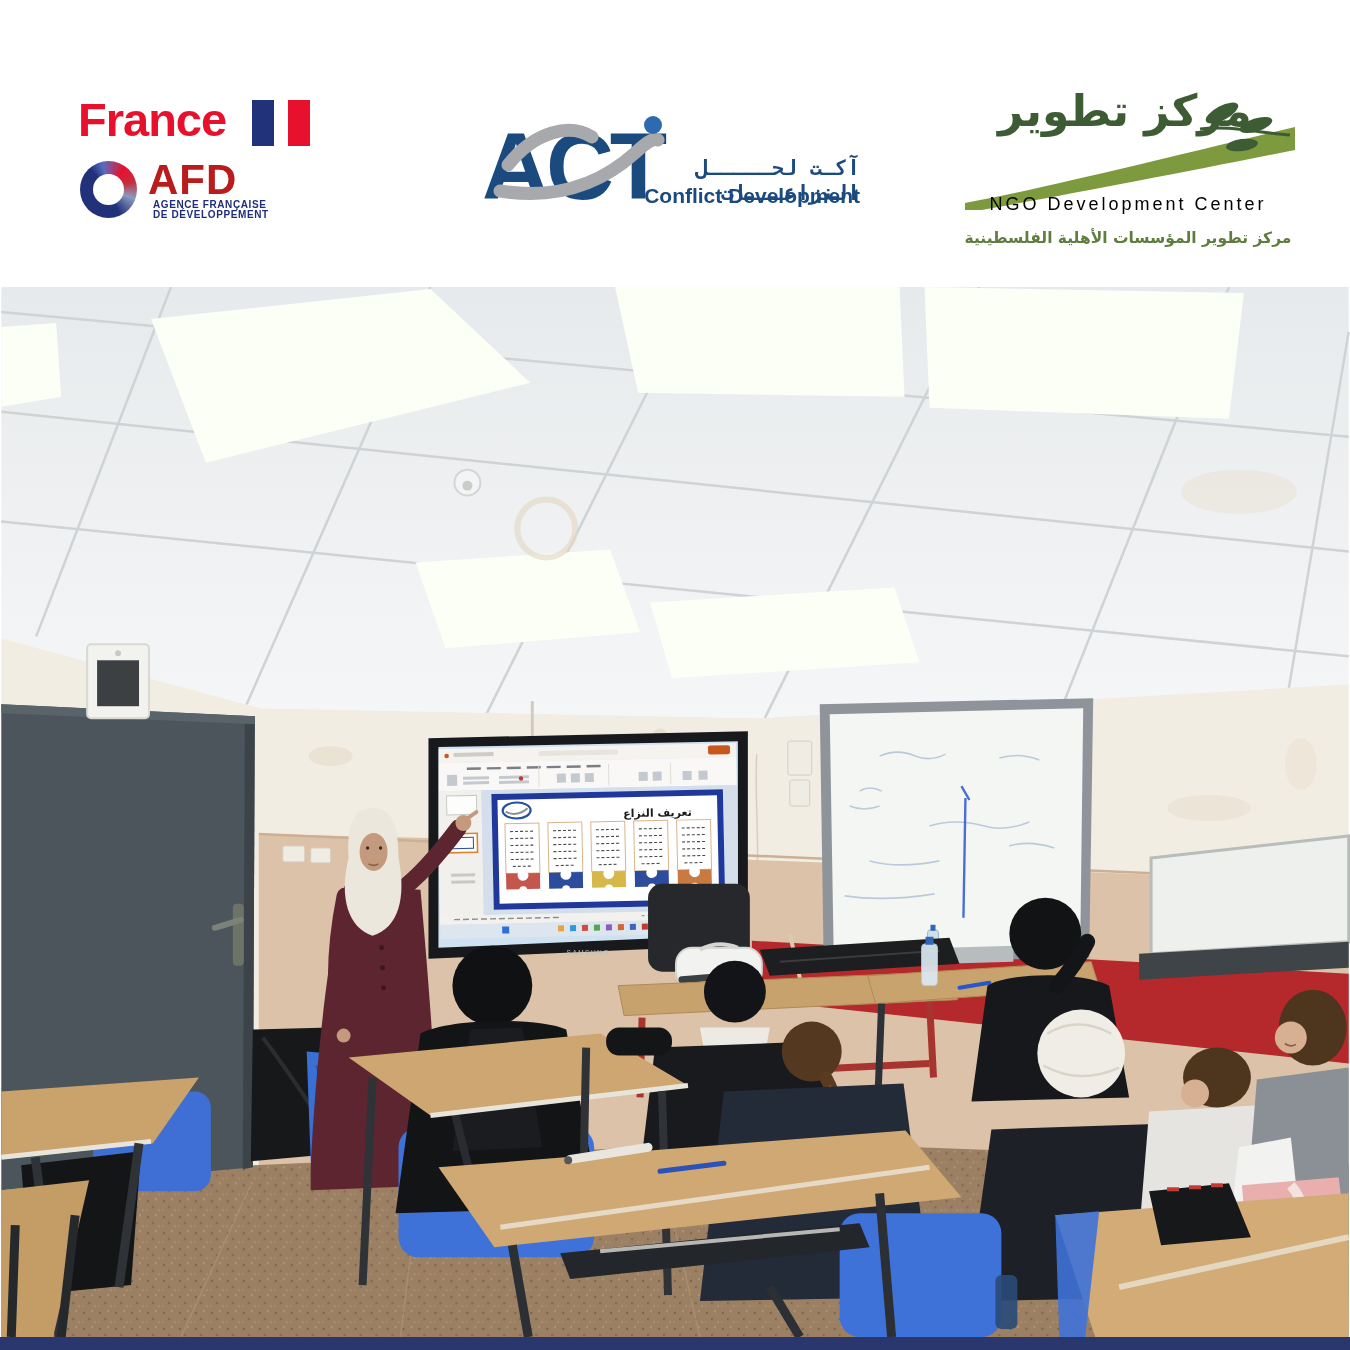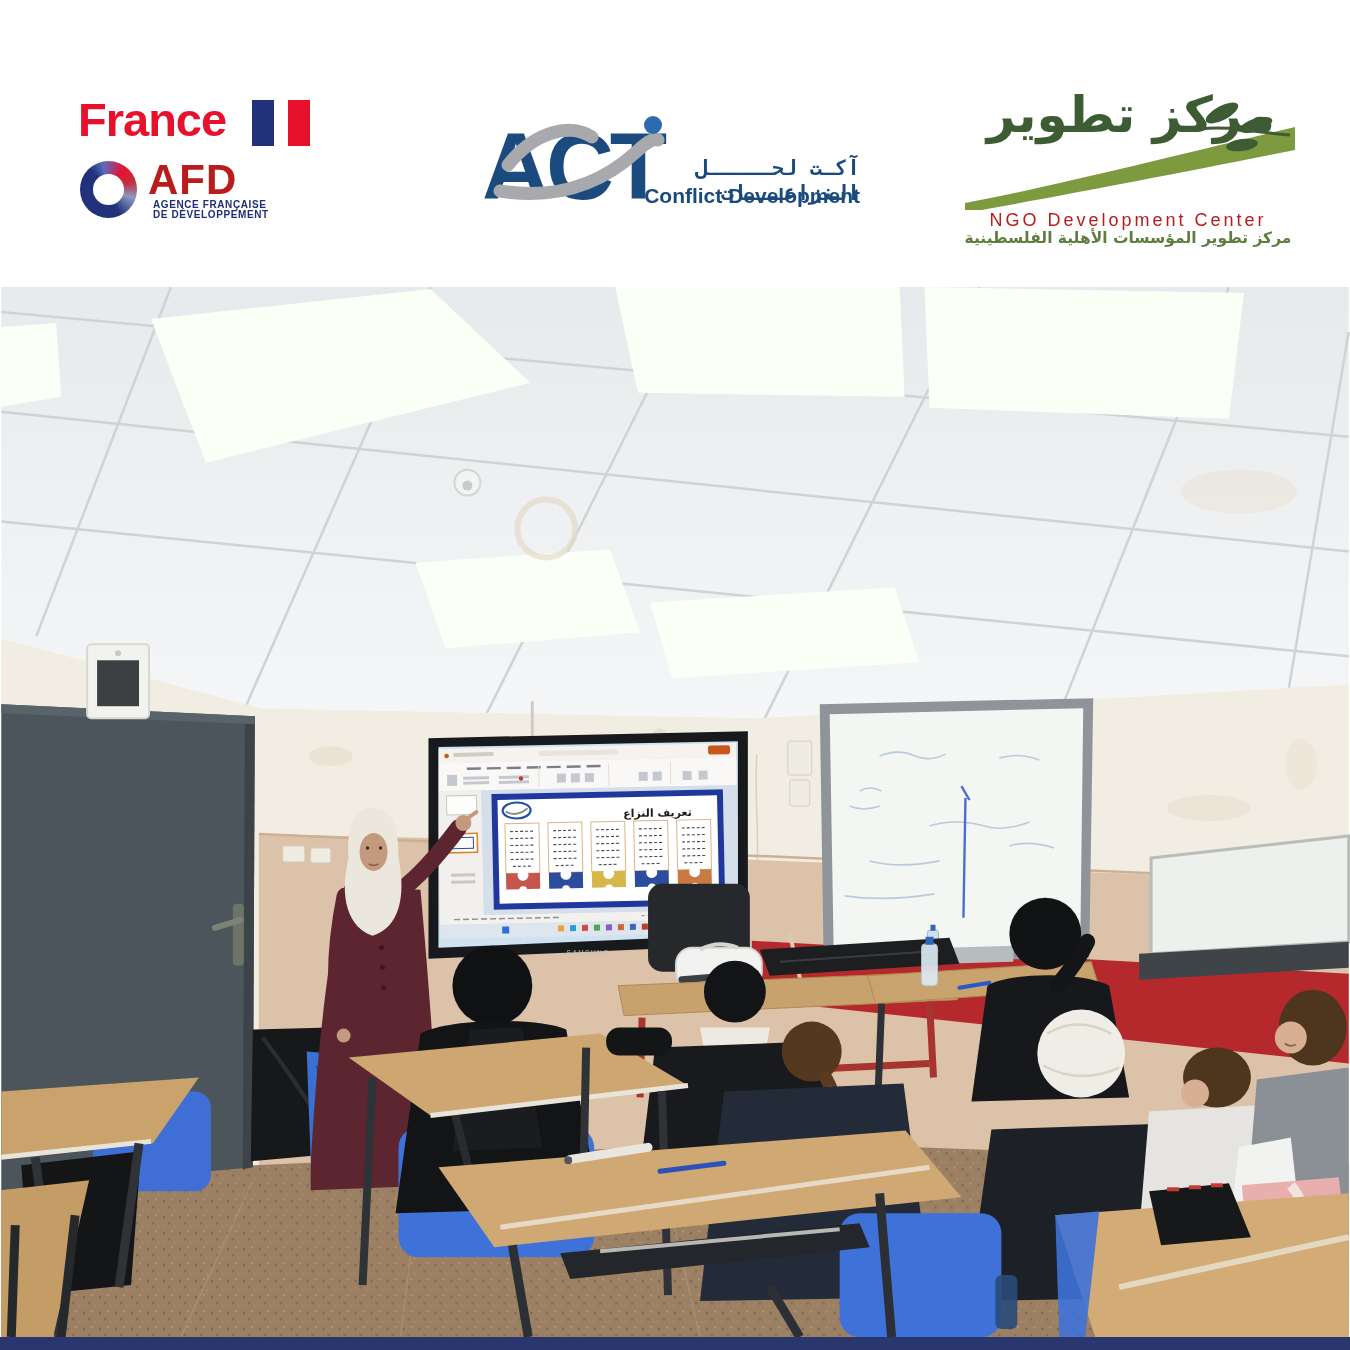--- a/index.html
+++ b/index.html
@@ -11,25 +11,25 @@
   .france-word{left:78px;top:92px;font-size:47px;font-weight:800;color:#e8112d;letter-spacing:-1px;}
   .flag-bar{top:100px;width:22px;height:46px;}
   .afd-ring{left:80px;top:161px;width:57px;height:57px;border-radius:50%;
     background:conic-gradient(from 210deg,#21317a 0 30%,#5a6cc0 38%,#e8112d 52%,#c2303f 62%,#8a9ac0 72%,#21317a 85%);}
   .afd-ring::after{content:"";position:absolute;left:13px;top:13px;width:31px;height:31px;border-radius:50%;background:#fff;}
   .afd-word{left:148px;top:156px;font-size:42px;font-weight:800;color:#b91c1c;letter-spacing:1px;}
   .afd-sub{left:153px;font-size:10px;font-weight:700;color:#1f2d7b;letter-spacing:.6px;}
   .act-ar{left:640px;top:156px;width:220px;text-align:right;font-size:21px;font-weight:700;color:#1b4a7e;
           font-family:Liberation Mono, monospace;direction:rtl;}
   .act-en{left:640px;top:184px;width:220px;text-align:right;font-size:21px;font-weight:800;color:#1b4a7e;}
-  .ngo-callig{left:975px;top:78px;width:300px;text-align:right;font-size:50px;font-weight:700;color:#3d5c33;
+  .ngo-callig{left:975px;top:78px;width:300px;text-align:center;font-size:44px;font-weight:700;color:#3d5c33;
           font-family:"DejaVu Sans",sans-serif;direction:rtl;line-height:1.5;}
   .ngo-ar{left:960px;top:189px;width:336px;text-align:center;font-size:15.5px;font-weight:700;color:#5f7d3f;
           font-family:"DejaVu Sans",sans-serif;direction:rtl;margin-top:40px;}
-  .ngo-en{left:960px;top:210px;width:336px;text-align:center;font-size:18px;color:#b91c1c;letter-spacing:3px;}
+  .ngo-en{left:960px;top:194px;width:336px;text-align:center;font-size:18px;color:#000000;letter-spacing:3px;}
   
   .photo{position:absolute;left:0;top:287px;width:1350px;height:1050px;}
   .footer-strip{position:absolute;left:0;top:1337px;width:1350px;height:13px;}
 </style>
 </head>
 <body>
 
 <div class="page">
 
   <div class="header">

